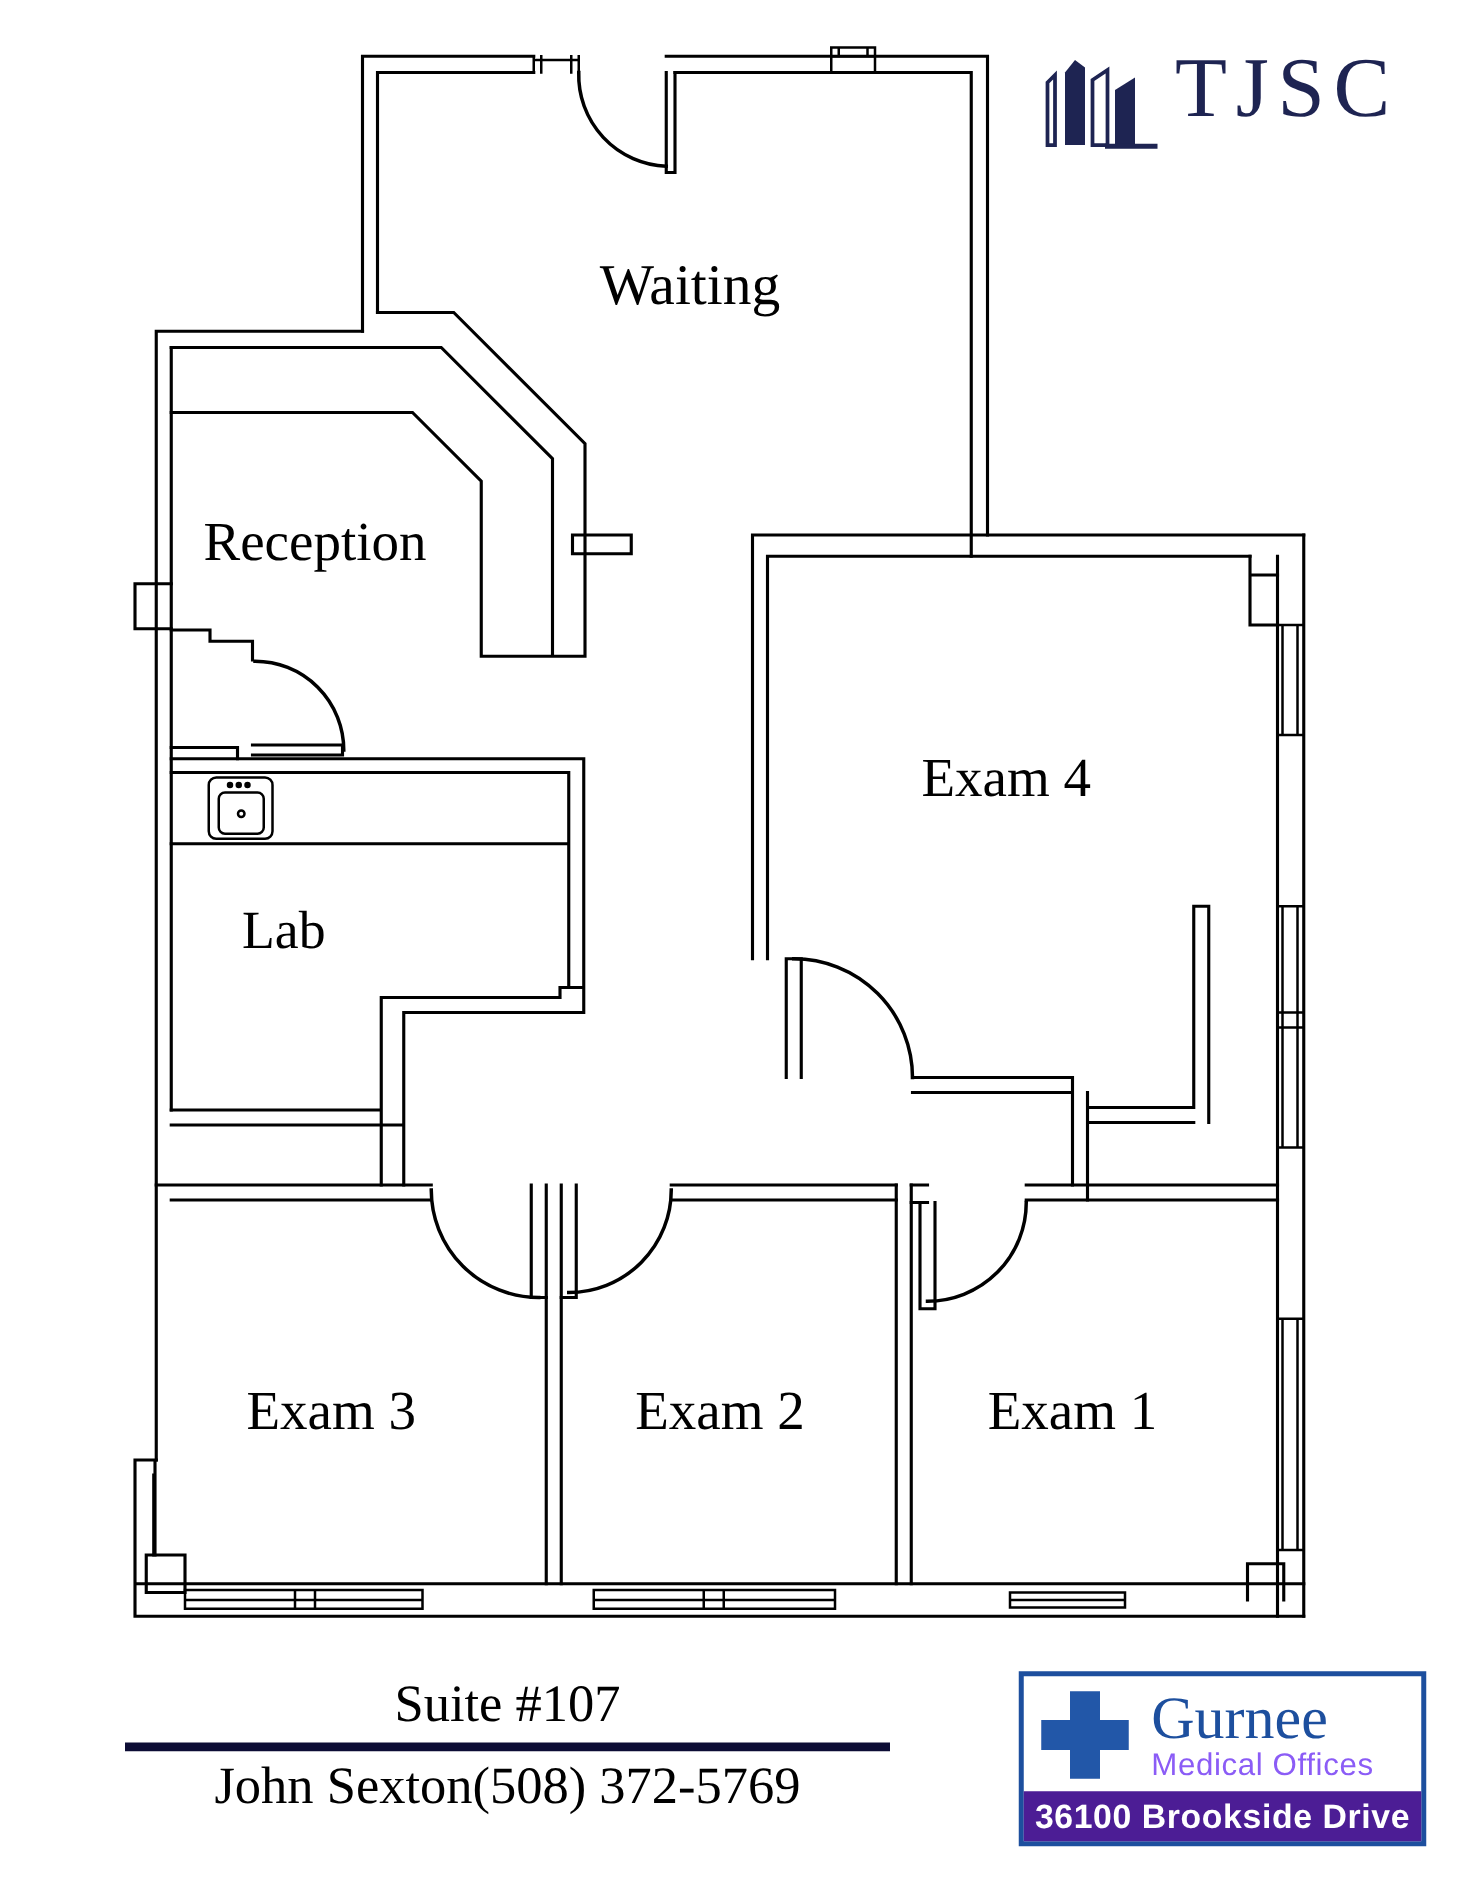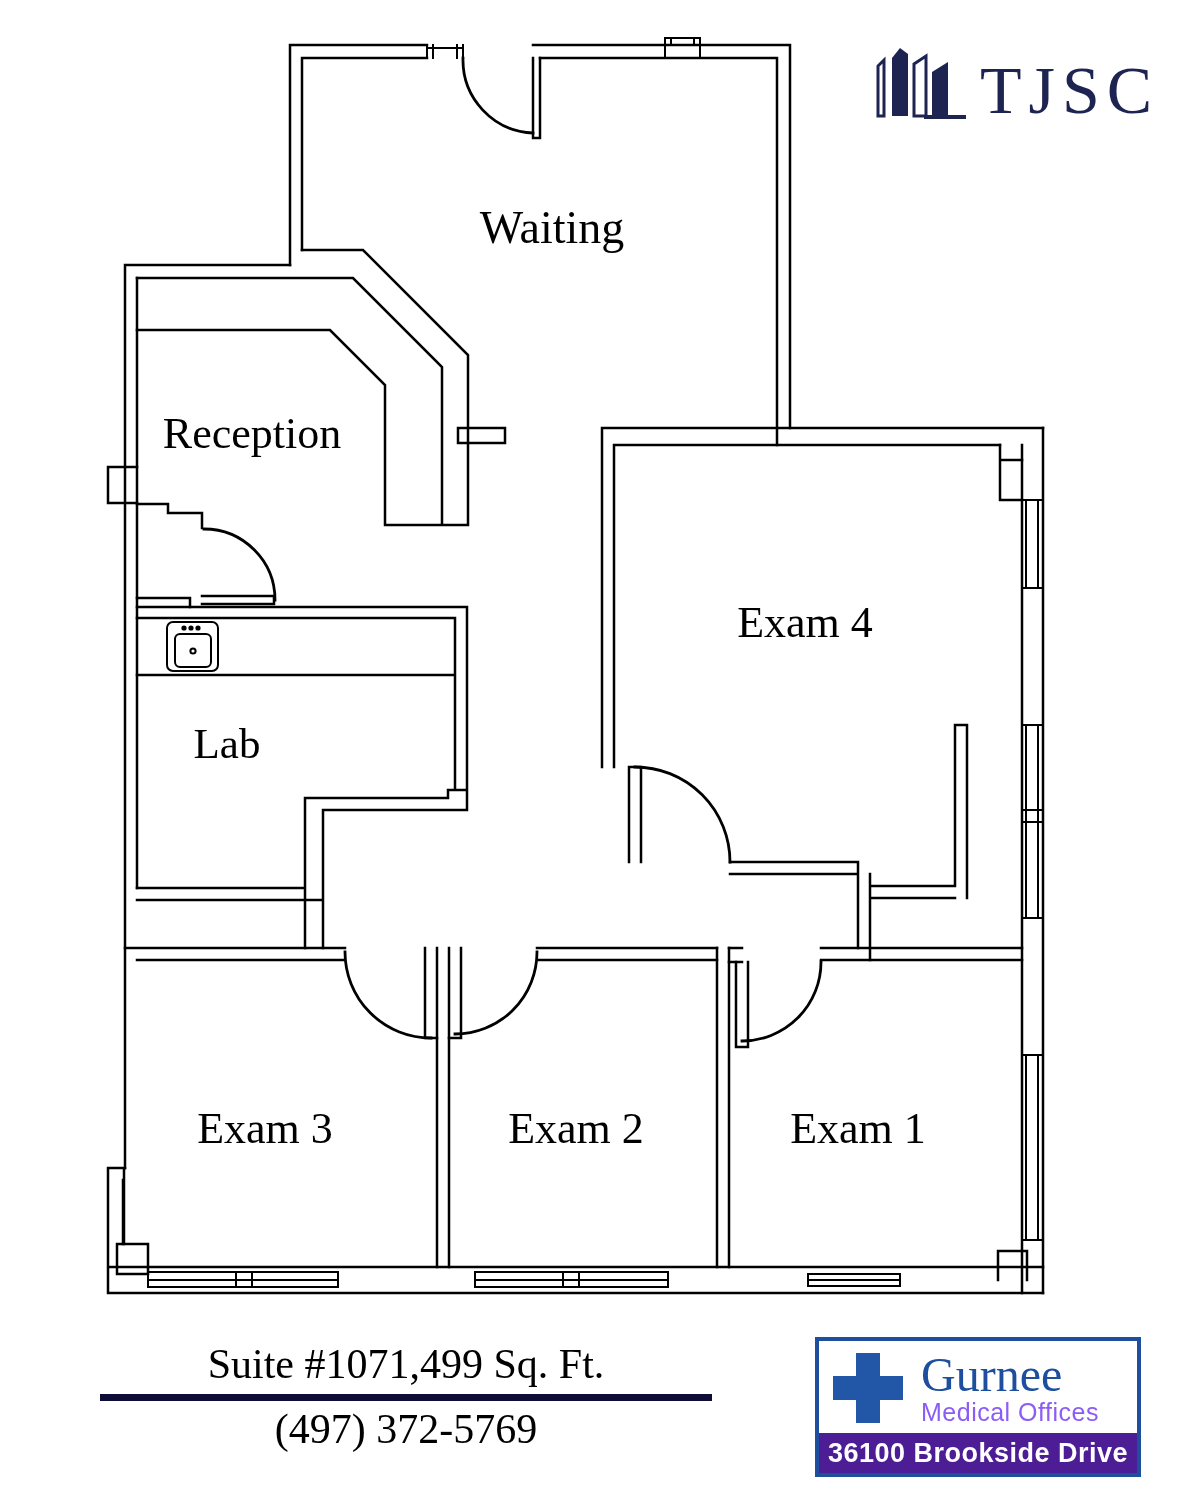--- a/index.html
+++ b/index.html
@@ -5,21 +5,21 @@
   html,body { margin:0; padding:0; background:#ffffff; }
   .page {
     position:relative; width:1182px; height:1507px;
     background:#ffffff; overflow:hidden;
     font-family:"Liberation Serif", serif;
   }
   svg text { font-family:"Liberation Serif", serif; fill:#000; }
   .plan-svg { position:absolute; left:0; top:0; }
 
   
-  .tjsc-logo { position:absolute; left:868px; top:36px; display:flex; align-items:flex-end; gap:12px; }
+  .tjsc-logo { position:absolute; left:828px; top:36px; display:flex; align-items:flex-start; gap:12px; }
   .tjsc-text {
     font-family:"Liberation Serif", serif; font-size:68px; line-height:1;
     color:#1e2452; letter-spacing:7px; font-weight:500;
   }
 
   
   .suite-info { position:absolute; left:100px; top:1340px; width:612px; color:#000; }
   .suite-row { display:flex; justify-content:center; font-size:42px; line-height:1.15; }
   .suite-divider { height:7px; background:#0d0d35; margin:6px 0 4px 0; }
 
@@ -177,25 +177,25 @@
         <path d="M64,36 L80,26 L80,80 L64,80 Z"></path>
         <rect x="56" y="79" width="42" height="4"></rect>
       </g>
     </svg>
     <span class="tjsc-text">TJSC</span>
   </div>
 
   <div class="suite-info">
     <div class="suite-row">
       <span>Suite #107</span>
-      <span>1,499 Sq. Ft.</span>
     </div>
     <div class="suite-divider"></div>
     <div class="suite-row">
-      <span>(497) 372-5769</span>
+      <span>John Sexton</span>
+      <span>(508) 372-5769</span>
     </div>
   </div>
 
   <div class="gurnee-badge">
     <div class="gurnee-top">
       <div class="cross">
         <div class="cross-v"></div>
         <div class="cross-h"></div>
       </div>
       <div class="gurnee-words">

